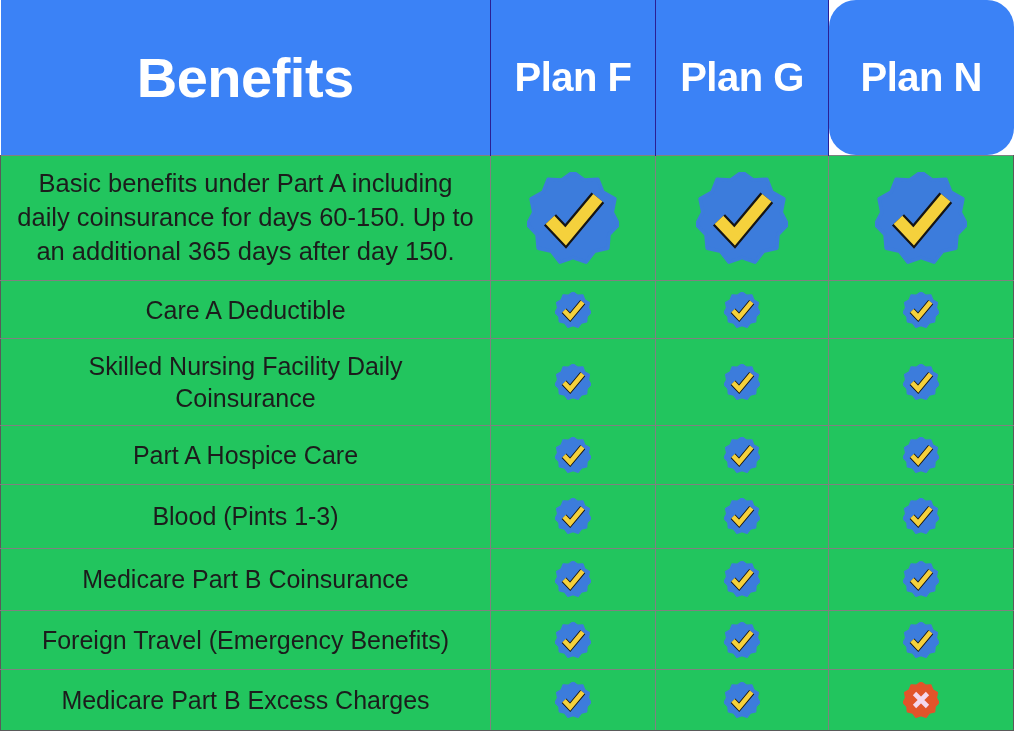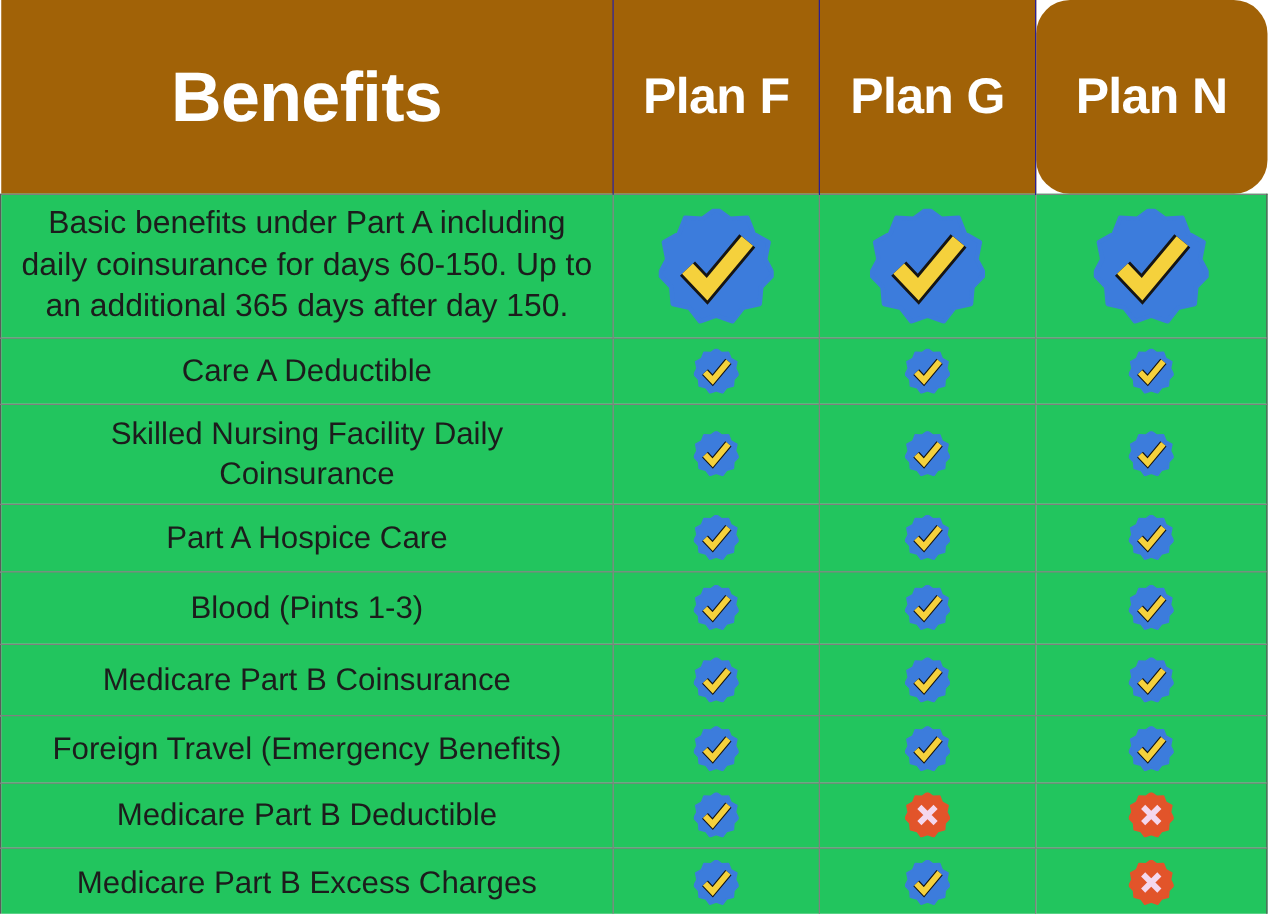--- a/index.html
+++ b/index.html
@@ -23,21 +23,21 @@
     width: 1013px;
     height: 731px;
     border-collapse: collapse;
     table-layout: fixed;
   }
 
   
   thead tr { height: 155px; }
 
   th {
-    background: #a16207;
+    background: #3b82f6;
     color: #ffffff;
     vertical-align: middle;
     text-align: center;
     border: none;
     padding: 0 4px;
   }
 
   th.col-benefits {
     width: 490px;
     font-size: 56px;
@@ -234,36 +234,20 @@
                 <path d="M50.00,0.00 L62.11,8.74 L77.03,7.94 L82.50,21.84 L95.48,29.23 L92.56,43.88 L99.49,57.12 L89.11,67.86 L87.79,82.74 L73.25,86.17 L64.09,97.97 L50.00,93.00 L35.91,97.97 L26.75,86.17 L12.21,82.74 L10.89,67.86 L0.51,57.12 L7.44,43.88 L4.52,29.23 L17.50,21.84 L22.97,7.94 L37.89,8.74 Z" fill="#3C7CDC" stroke="#3C7CDC" stroke-width="4" stroke-linejoin="round"></path>
                 <path d="M25 52 L42 70 L77 28" fill="none" stroke="#151515" stroke-width="18" stroke-linecap="butt" stroke-linejoin="miter"></path>
                 <path d="M25 52 L42 70 L77 28" fill="none" stroke="#F5D13C" stroke-width="13" stroke-linecap="butt" stroke-linejoin="miter"></path>
               </svg></span></td>
           <td class="mark-cell"><span class="badge size-sm"><svg viewBox="0 0 100 100" xmlns="http://www.w3.org/2000/svg">
                 <path d="M50.00,0.00 L62.11,8.74 L77.03,7.94 L82.50,21.84 L95.48,29.23 L92.56,43.88 L99.49,57.12 L89.11,67.86 L87.79,82.74 L73.25,86.17 L64.09,97.97 L50.00,93.00 L35.91,97.97 L26.75,86.17 L12.21,82.74 L10.89,67.86 L0.51,57.12 L7.44,43.88 L4.52,29.23 L17.50,21.84 L22.97,7.94 L37.89,8.74 Z" fill="#3C7CDC" stroke="#3C7CDC" stroke-width="4" stroke-linejoin="round"></path>
                 <path d="M25 52 L42 70 L77 28" fill="none" stroke="#151515" stroke-width="18" stroke-linecap="butt" stroke-linejoin="miter"></path>
                 <path d="M25 52 L42 70 L77 28" fill="none" stroke="#F5D13C" stroke-width="13" stroke-linecap="butt" stroke-linejoin="miter"></path>
               </svg></span></td>
         </tr>
-        <tr style="height: 52px;">
-          <td class="benefit-label">Medicare Part B Deductible</td>
-          <td class="mark-cell"><span class="badge size-sm"><svg viewBox="0 0 100 100" xmlns="http://www.w3.org/2000/svg">
-                <path d="M50.00,0.00 L62.11,8.74 L77.03,7.94 L82.50,21.84 L95.48,29.23 L92.56,43.88 L99.49,57.12 L89.11,67.86 L87.79,82.74 L73.25,86.17 L64.09,97.97 L50.00,93.00 L35.91,97.97 L26.75,86.17 L12.21,82.74 L10.89,67.86 L0.51,57.12 L7.44,43.88 L4.52,29.23 L17.50,21.84 L22.97,7.94 L37.89,8.74 Z" fill="#3C7CDC" stroke="#3C7CDC" stroke-width="4" stroke-linejoin="round"></path>
-                <path d="M25 52 L42 70 L77 28" fill="none" stroke="#151515" stroke-width="18" stroke-linecap="butt" stroke-linejoin="miter"></path>
-                <path d="M25 52 L42 70 L77 28" fill="none" stroke="#F5D13C" stroke-width="13" stroke-linecap="butt" stroke-linejoin="miter"></path>
-              </svg></span></td>
-          <td class="mark-cell"><span class="badge size-sm"><svg viewBox="0 0 100 100" xmlns="http://www.w3.org/2000/svg">
-                <path d="M50.00,0.00 L62.11,8.74 L77.03,7.94 L82.50,21.84 L95.48,29.23 L92.56,43.88 L99.49,57.12 L89.11,67.86 L87.79,82.74 L73.25,86.17 L64.09,97.97 L50.00,93.00 L35.91,97.97 L26.75,86.17 L12.21,82.74 L10.89,67.86 L0.51,57.12 L7.44,43.88 L4.52,29.23 L17.50,21.84 L22.97,7.94 L37.89,8.74 Z" fill="#E2542A" stroke="#E2542A" stroke-width="4" stroke-linejoin="round"></path>
-                <path d="M32 32 L68 68 M68 32 L32 68" fill="none" stroke="#F4D7EE" stroke-width="13" stroke-linecap="butt"></path>
-              </svg></span></td>
-          <td class="mark-cell"><span class="badge size-sm"><svg viewBox="0 0 100 100" xmlns="http://www.w3.org/2000/svg">
-                <path d="M50.00,0.00 L62.11,8.74 L77.03,7.94 L82.50,21.84 L95.48,29.23 L92.56,43.88 L99.49,57.12 L89.11,67.86 L87.79,82.74 L73.25,86.17 L64.09,97.97 L50.00,93.00 L35.91,97.97 L26.75,86.17 L12.21,82.74 L10.89,67.86 L0.51,57.12 L7.44,43.88 L4.52,29.23 L17.50,21.84 L22.97,7.94 L37.89,8.74 Z" fill="#E2542A" stroke="#E2542A" stroke-width="4" stroke-linejoin="round"></path>
-                <path d="M32 32 L68 68 M68 32 L32 68" fill="none" stroke="#F4D7EE" stroke-width="13" stroke-linecap="butt"></path>
-              </svg></span></td>
-        </tr>
         <tr style="height: 56px;">
           <td class="benefit-label">Medicare Part B Excess Charges</td>
           <td class="mark-cell"><span class="badge size-sm"><svg viewBox="0 0 100 100" xmlns="http://www.w3.org/2000/svg">
                 <path d="M50.00,0.00 L62.11,8.74 L77.03,7.94 L82.50,21.84 L95.48,29.23 L92.56,43.88 L99.49,57.12 L89.11,67.86 L87.79,82.74 L73.25,86.17 L64.09,97.97 L50.00,93.00 L35.91,97.97 L26.75,86.17 L12.21,82.74 L10.89,67.86 L0.51,57.12 L7.44,43.88 L4.52,29.23 L17.50,21.84 L22.97,7.94 L37.89,8.74 Z" fill="#3C7CDC" stroke="#3C7CDC" stroke-width="4" stroke-linejoin="round"></path>
                 <path d="M25 52 L42 70 L77 28" fill="none" stroke="#151515" stroke-width="18" stroke-linecap="butt" stroke-linejoin="miter"></path>
                 <path d="M25 52 L42 70 L77 28" fill="none" stroke="#F5D13C" stroke-width="13" stroke-linecap="butt" stroke-linejoin="miter"></path>
               </svg></span></td>
           <td class="mark-cell"><span class="badge size-sm"><svg viewBox="0 0 100 100" xmlns="http://www.w3.org/2000/svg">
                 <path d="M50.00,0.00 L62.11,8.74 L77.03,7.94 L82.50,21.84 L95.48,29.23 L92.56,43.88 L99.49,57.12 L89.11,67.86 L87.79,82.74 L73.25,86.17 L64.09,97.97 L50.00,93.00 L35.91,97.97 L26.75,86.17 L12.21,82.74 L10.89,67.86 L0.51,57.12 L7.44,43.88 L4.52,29.23 L17.50,21.84 L22.97,7.94 L37.89,8.74 Z" fill="#3C7CDC" stroke="#3C7CDC" stroke-width="4" stroke-linejoin="round"></path>
                 <path d="M25 52 L42 70 L77 28" fill="none" stroke="#151515" stroke-width="18" stroke-linecap="butt" stroke-linejoin="miter"></path>

